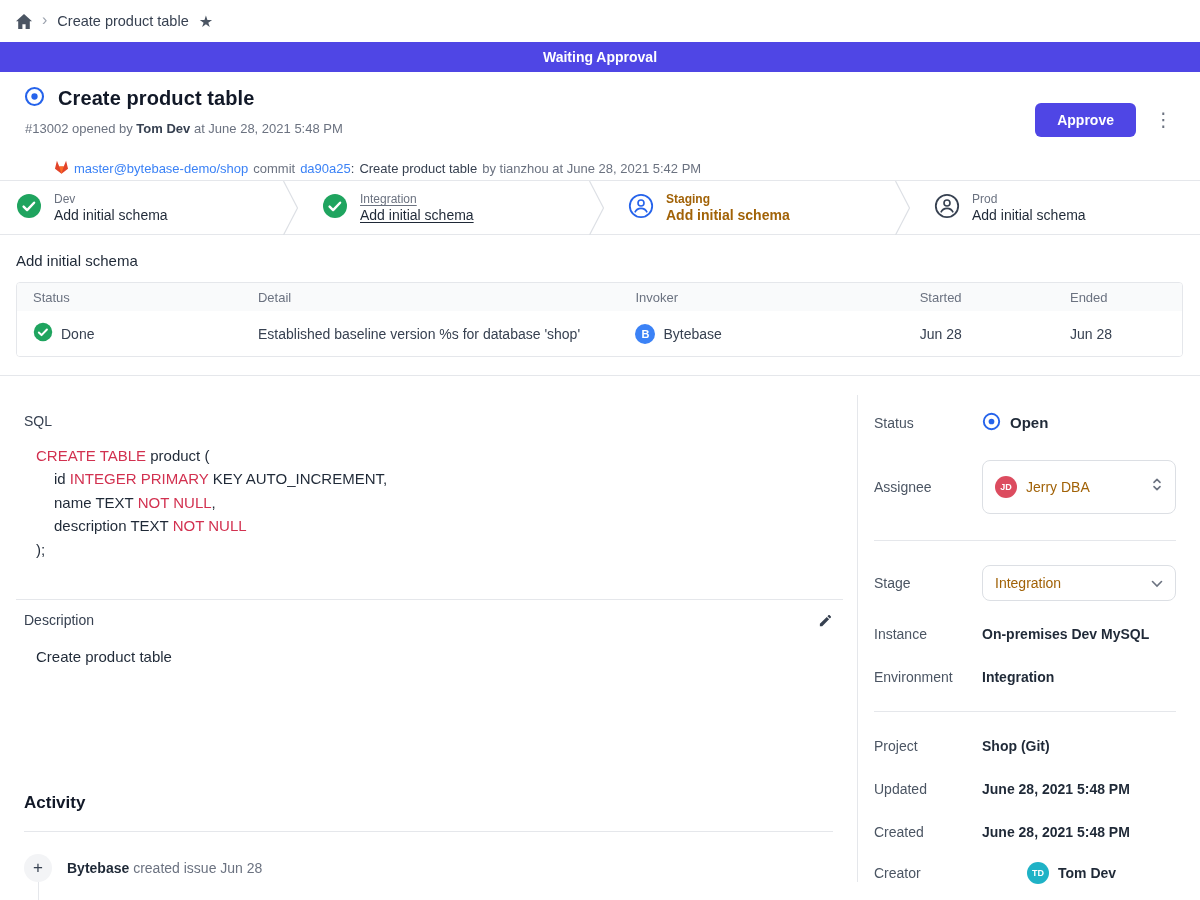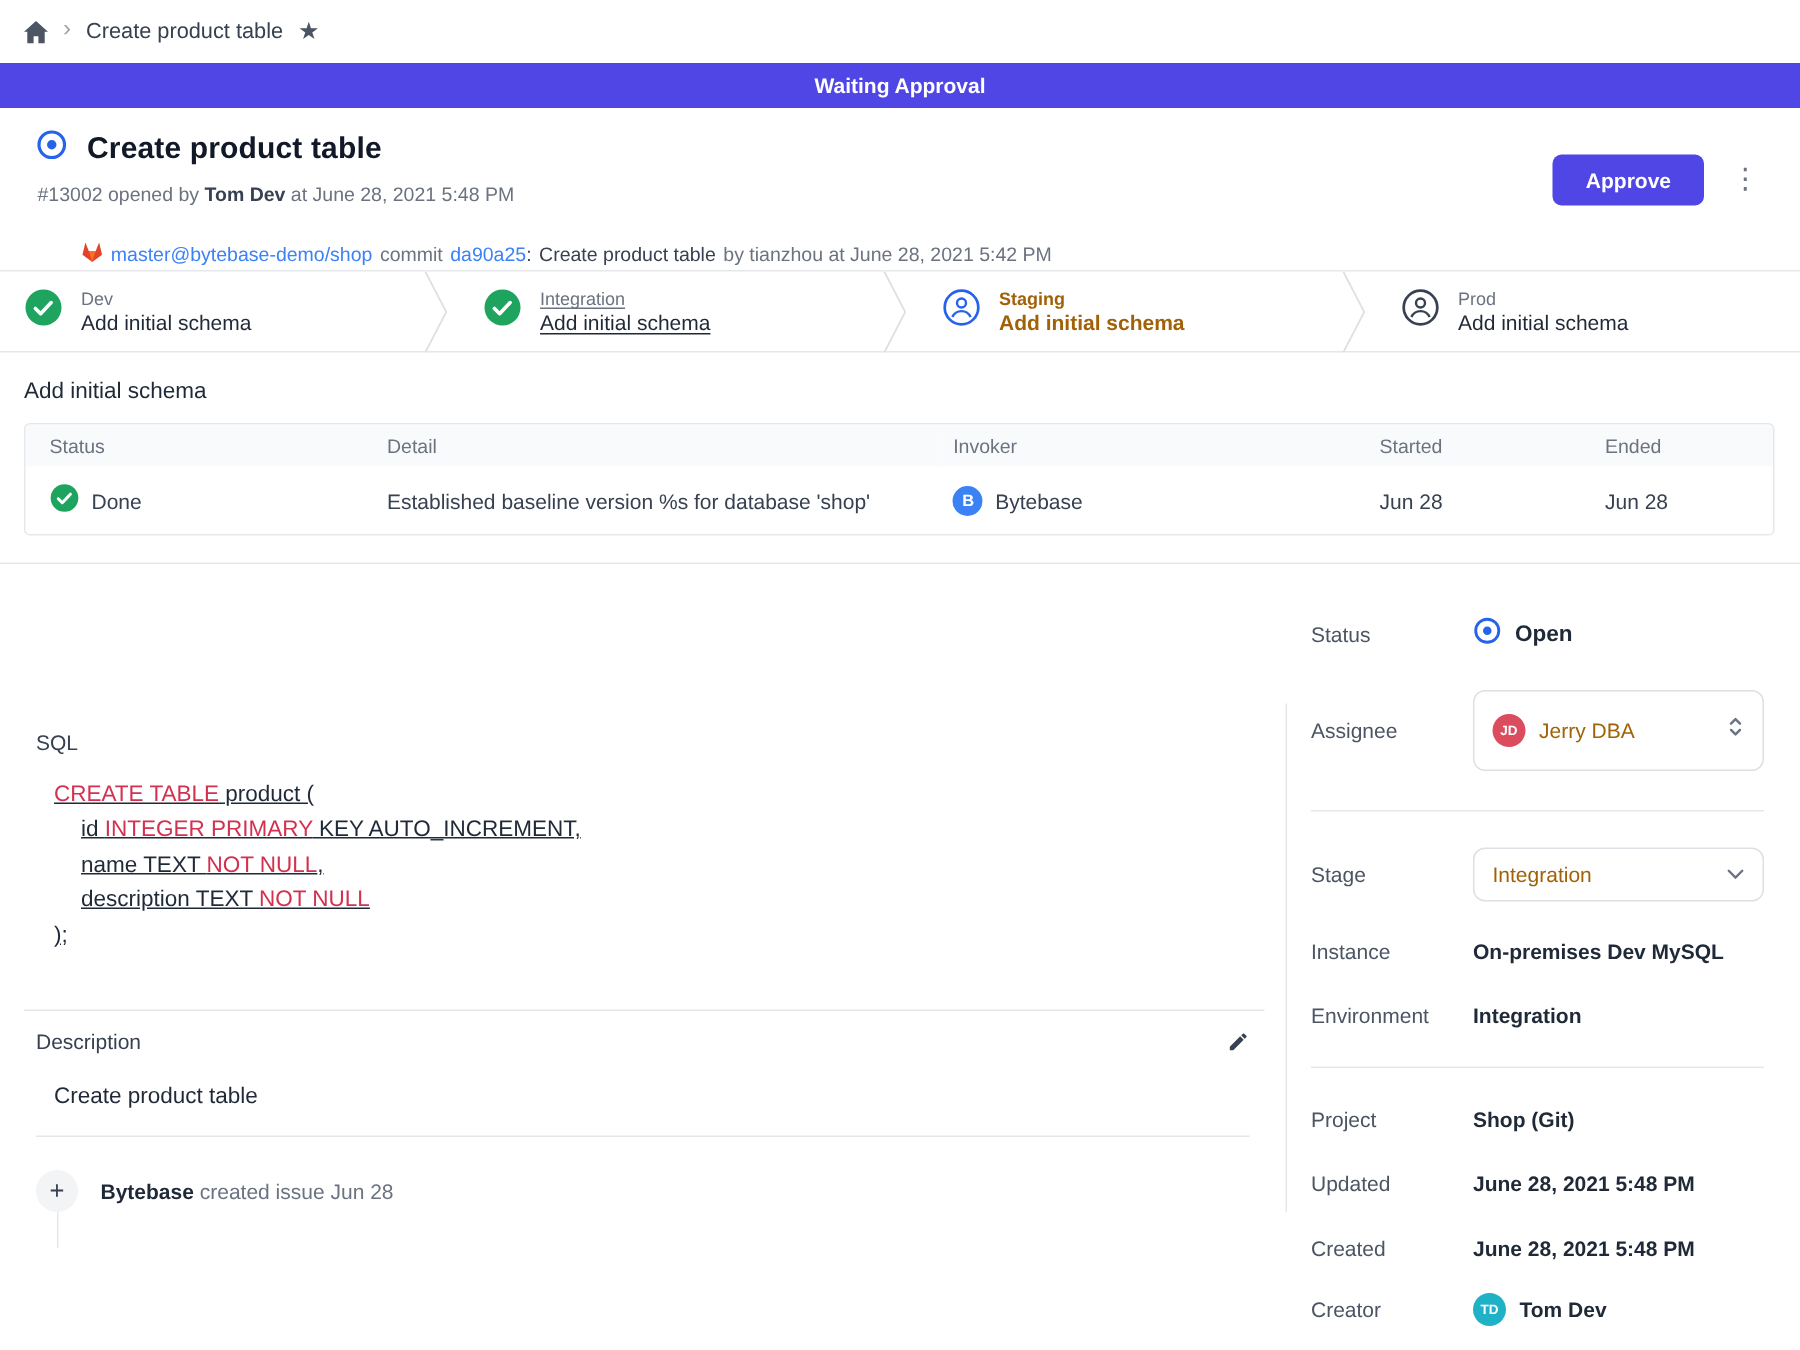--- a/index.html
+++ b/index.html
@@ -47,28 +47,28 @@
   tbody td { height: 45px; font-size: 14px; color: #374151; padding: 0 8px; background: #fff; }
   th.c1, td.c1 { width: 20%; padding-left: 16px; }
   th.c2, td.c2 { width: 32.4%; }
   th.c3, td.c3 { width: 24.4%; }
   th.c4, td.c4 { width: 12.9%; }
   th.c5, td.c5 { width: 10.3%; }
   .cell-flex { display: flex; align-items: center; gap: 8px; }
   .avatar { border-radius: 50%; color: #fff; display: inline-flex; align-items: center; justify-content: center; font-weight: 700; flex: 0 0 auto; }
   .av-b { width: 20px; height: 20px; background: #3b82f6; font-size: 11px; }
   .av-jd { width: 22px; height: 22px; background: #dc4c5f; font-size: 9px; }
-  .av-td { width: 22px; height: 22px; background: #1fb2c6; font-size: 9px; }
+  .av-td { width: 22px; height: 22px; background: #1fb2c6; font-size: 9px; margin-left: 45px; }
   
   .content { display: flex; height: 525px; align-items: center; }
   .main { width: 858px; border-right: 1px solid #e5e7eb; padding: 18px 24px 0 24px; position: relative; }
   
   .sql-label { font-size: 14px; color: #374151; }
   .code { margin-top: 15px; margin-left: 12px; font-size: 15px; line-height: 23.5px; color: #1f2937; }
-  .code-line { white-space: pre; text-decoration: underline; }
+  .code-line { white-space: pre; }
   .code-line.ind { padding-left: 18px; }
   .kw { color: #d23150; }
   .main hr, .sb-div, .act-div { border: none; border-top: 1px solid #e5e7eb; }
   .main hr.sec { margin-top: 38px; margin-left: -8px; margin-right: -10px; }
   .desc-head { margin-top: 12px; display: flex; align-items: center; justify-content: space-between; }
   .desc-label { font-size: 14px; color: #374151; }
   .pencil { cursor: pointer; display: flex; align-items: center; }
   .desc-text { margin-top: 20px; margin-left: 12px; font-size: 15px; color: #1f2937; }
   .activity-title { margin-top: 128px; font-size: 17px; font-weight: 700; color: #111827; }
   .act-div { margin-top: 18px; }
@@ -262,20 +262,21 @@
     <div class="desc-head">
       <span class="desc-label">Description</span>
       <span class="pencil">
         <svg width="15" height="15" viewBox="0 0 20 20">
             <path fill="#374151" d="M2.5 14.4V17.5h3.1L14.8 8.3l-3.1-3.1L2.5 14.4zM17.2 5.9c.3-.3.3-.9 0-1.2l-1.9-1.9c-.3-.3-.9-.3-1.2 0l-1.5 1.5 3.1 3.1 1.5-1.5z"></path>
           </svg>
       </span>
     </div>
     <div class="desc-text">Create product table</div>
 
+    <h2 class="activity-title">Activity</h2>
     <hr class="act-div">
     <div class="act-item">
       <span class="plus-circle">+</span>
       <span class="act-text">
         <span class="actor">Bytebase</span>
         <span>created issue Jun 28</span>
       </span>
       <span class="timeline"></span>
     </div>
   </main>

